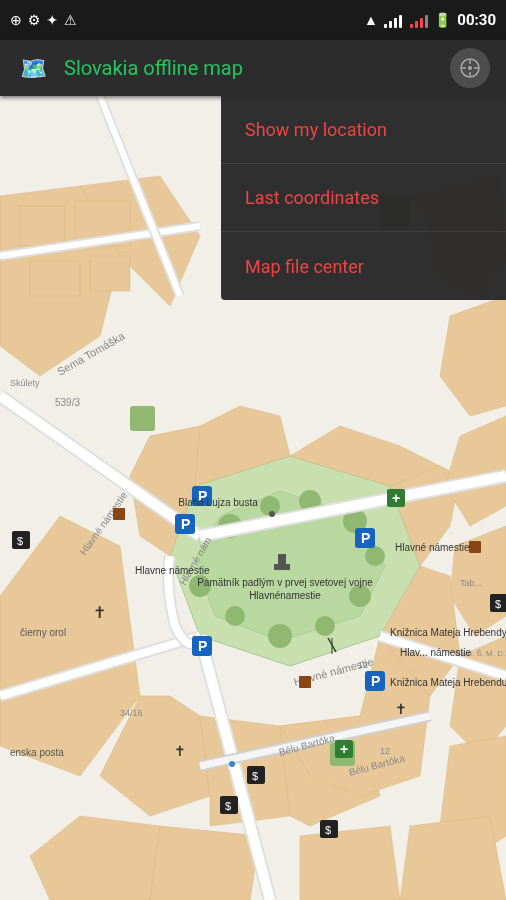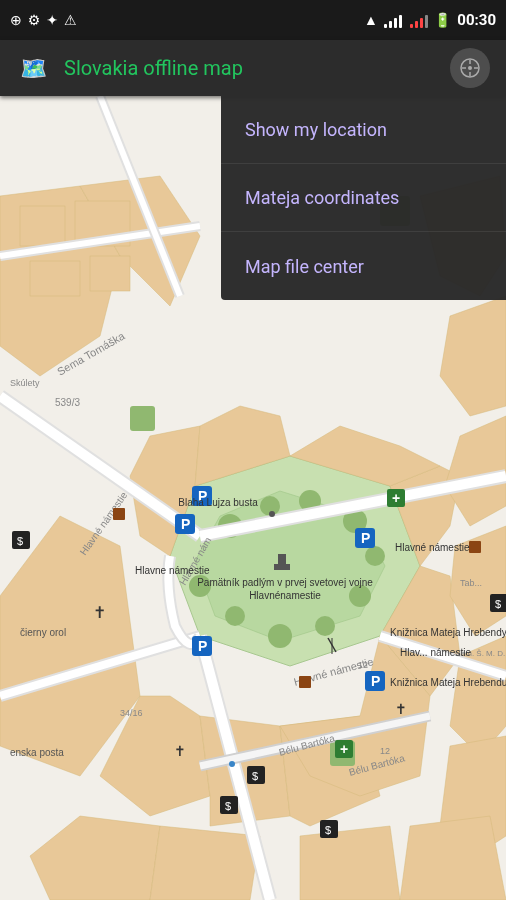--- a/index.html
+++ b/index.html
@@ -134,21 +134,21 @@
       height: 68px;
       padding: 0 24px;
       border-bottom: 1px solid rgba(255,255,255,0.08);
       cursor: pointer;
       transition: background 0.15s;
     }
     .menu-item:last-child {
       border-bottom: none;
     }
     .menu-item-text {
-      color: #c4b5fd;
+      color: #ef4444;
       font-size: 18px;
       font-weight: 400;
     }
 
     
   </style>
 </head>
 <body>
 
 <div id="status-bar">
@@ -362,19 +362,19 @@
 
     <line x1="328" y1="542" x2="336" y2="556" stroke="#333" stroke-width="1.5"></line>
     <line x1="332" y1="542" x2="332" y2="558" stroke="#333" stroke-width="1"></line>
   </svg>
 
   <div id="dropdown-menu">
     <div class="menu-item">
       <span class="menu-item-text">Show my location</span>
     </div>
     <div class="menu-item">
-      <span class="menu-item-text">Mateja coordinates</span>
+      <span class="menu-item-text">Last coordinates</span>
     </div>
     <div class="menu-item">
       <span class="menu-item-text">Map file center</span>
     </div>
   </div>
 </div>
 
 </body></html>

